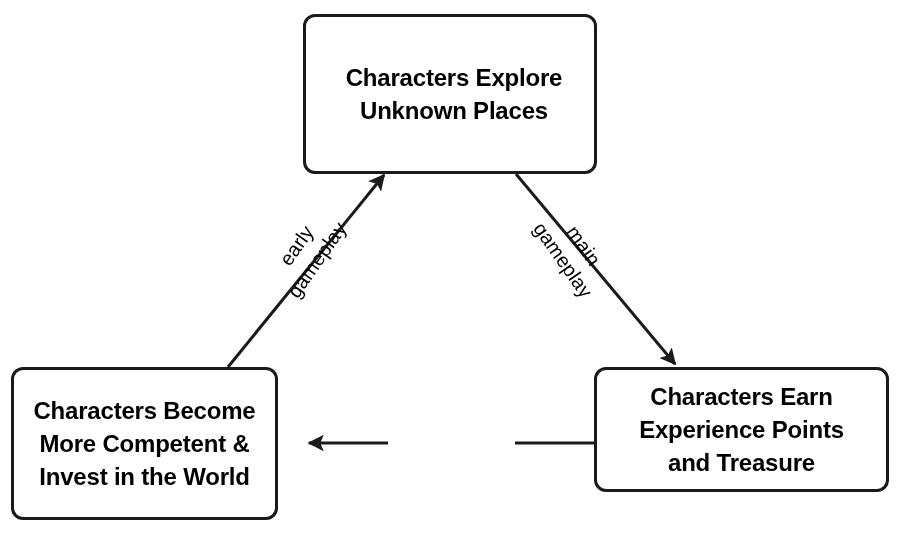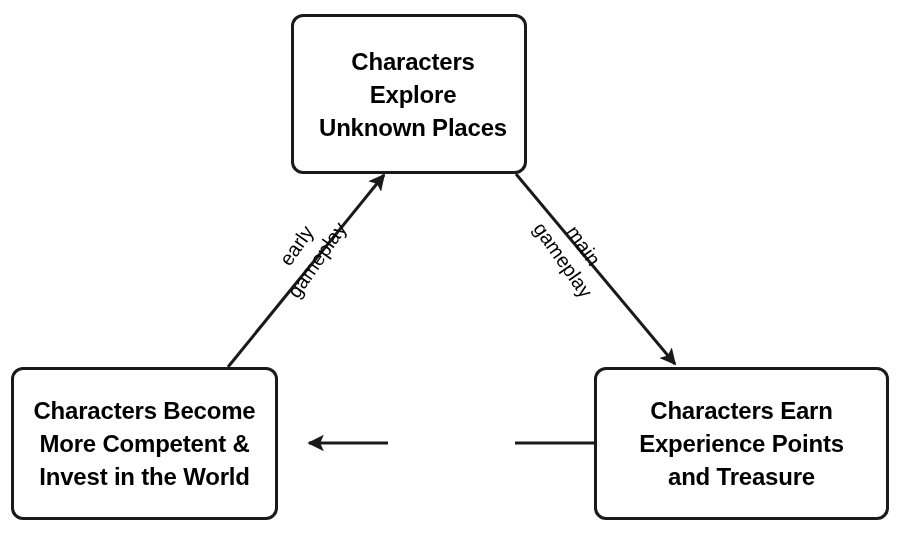--- a/index.html
+++ b/index.html
@@ -48,37 +48,37 @@
     font-weight: bold;
     line-height: 33px;
     color: #000000;
     letter-spacing: -0.2px;
     white-space: pre-line;
     padding: 0 6px;
   }
 
   
   #node-explore {
-    left: 291px;
+    left: 303px;
     top: 14px;
-    width: 236px;
+    width: 294px;
     height: 160px;
     padding-left: 8px;
   }
   #node-competent {
     left: 11px;
     top: 367px;
     width: 267px;
     height: 153px;
   }
   #node-experience {
     left: 594px;
     top: 367px;
     width: 295px;
-    height: 153px;
+    height: 125px;
     text-align: center;
   }
 
   .edge-label {
     position: absolute;
     font-size: 20px;
     font-weight: normal;
     line-height: 25px;
     color: #000000;
     white-space: pre-line;

